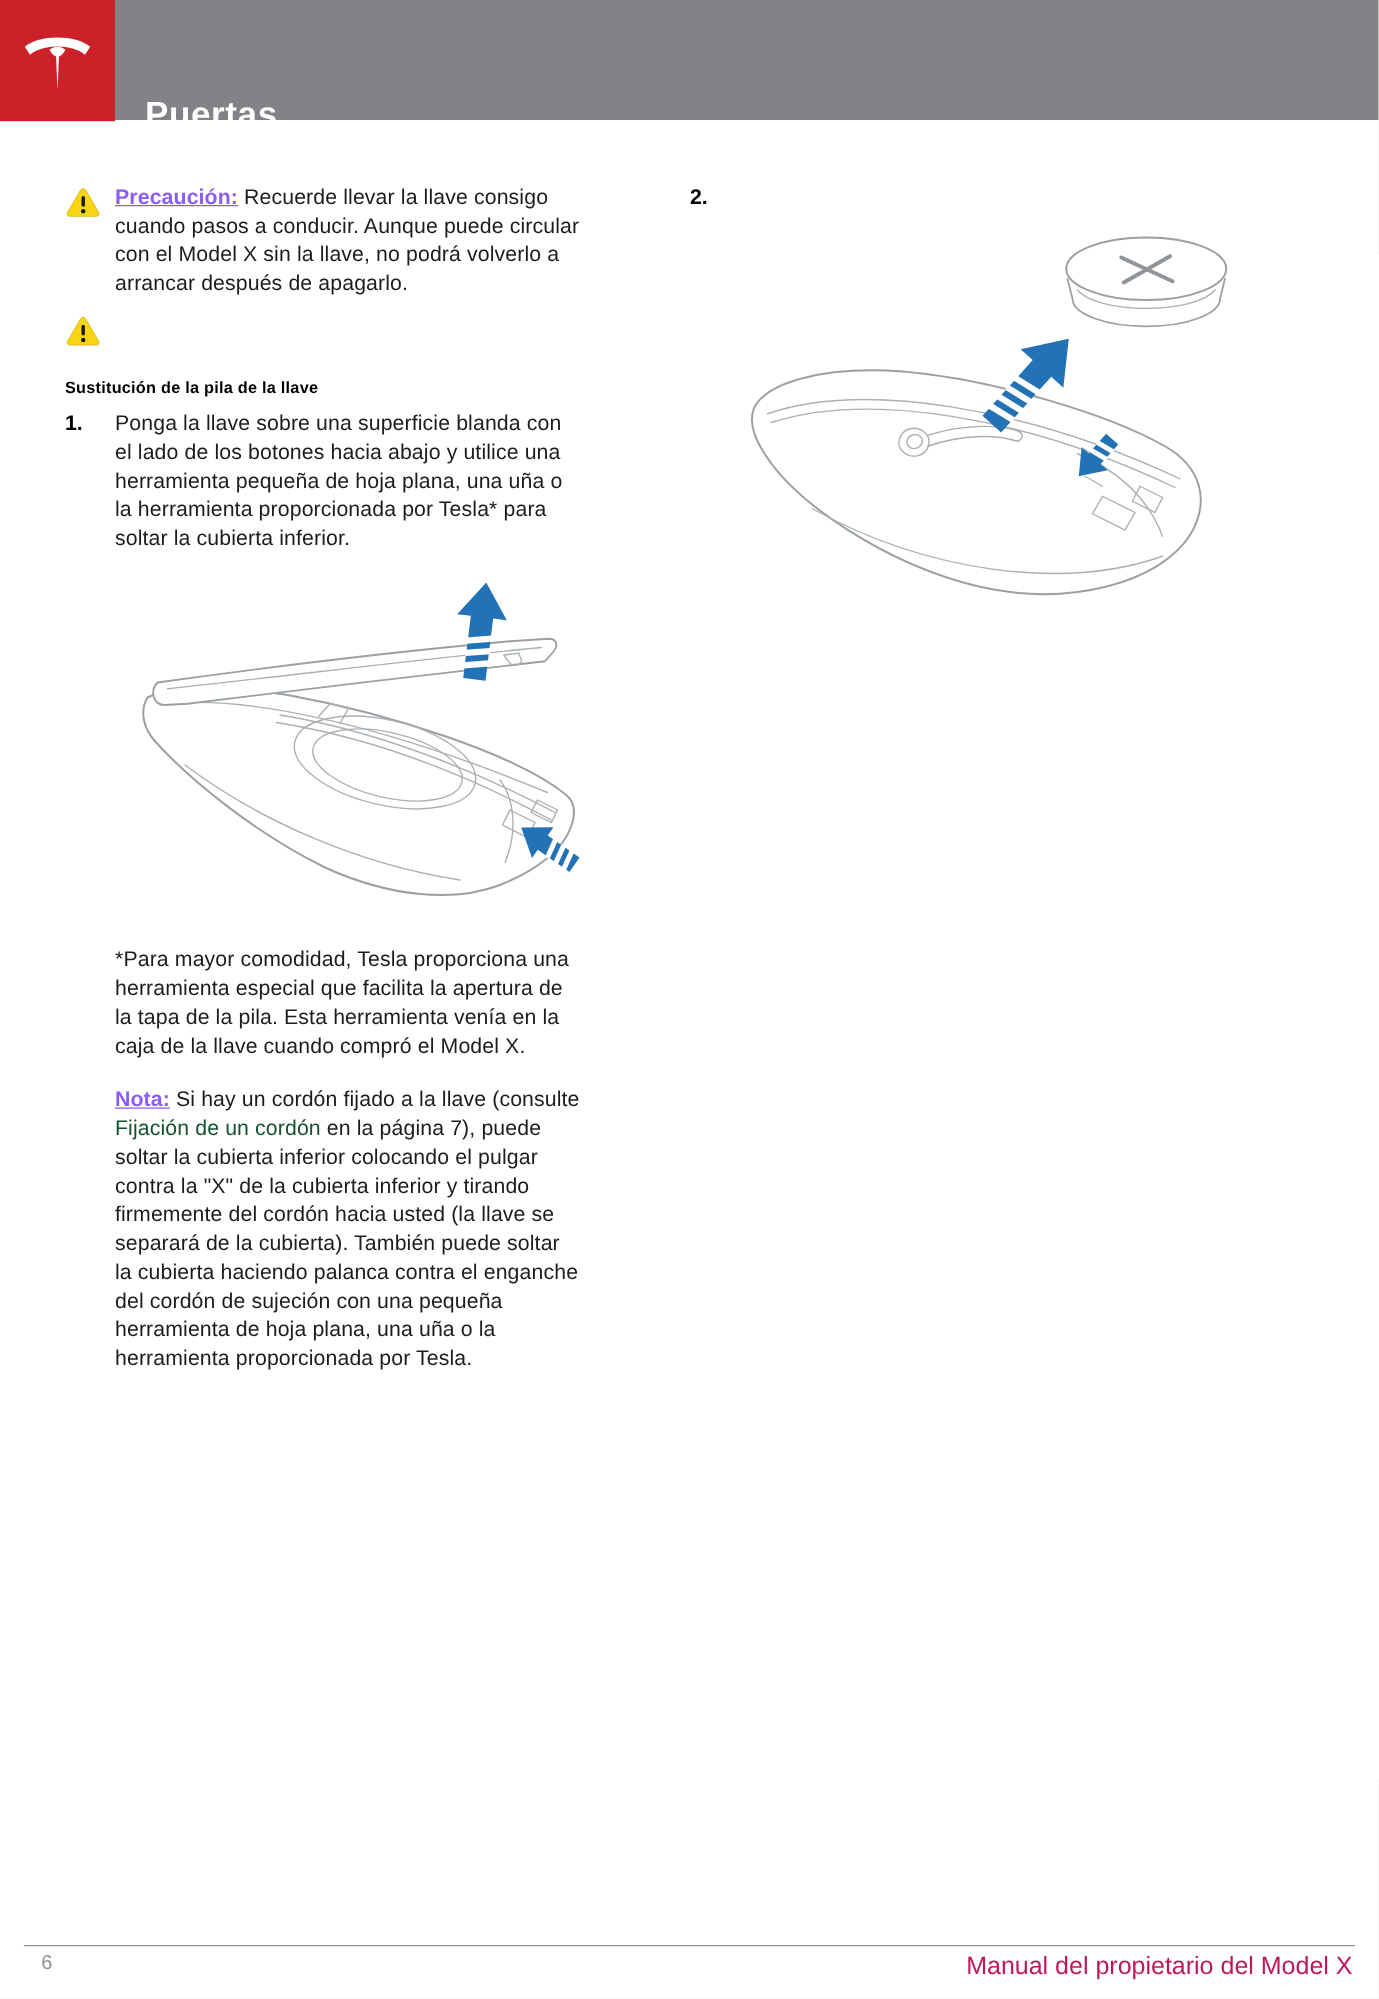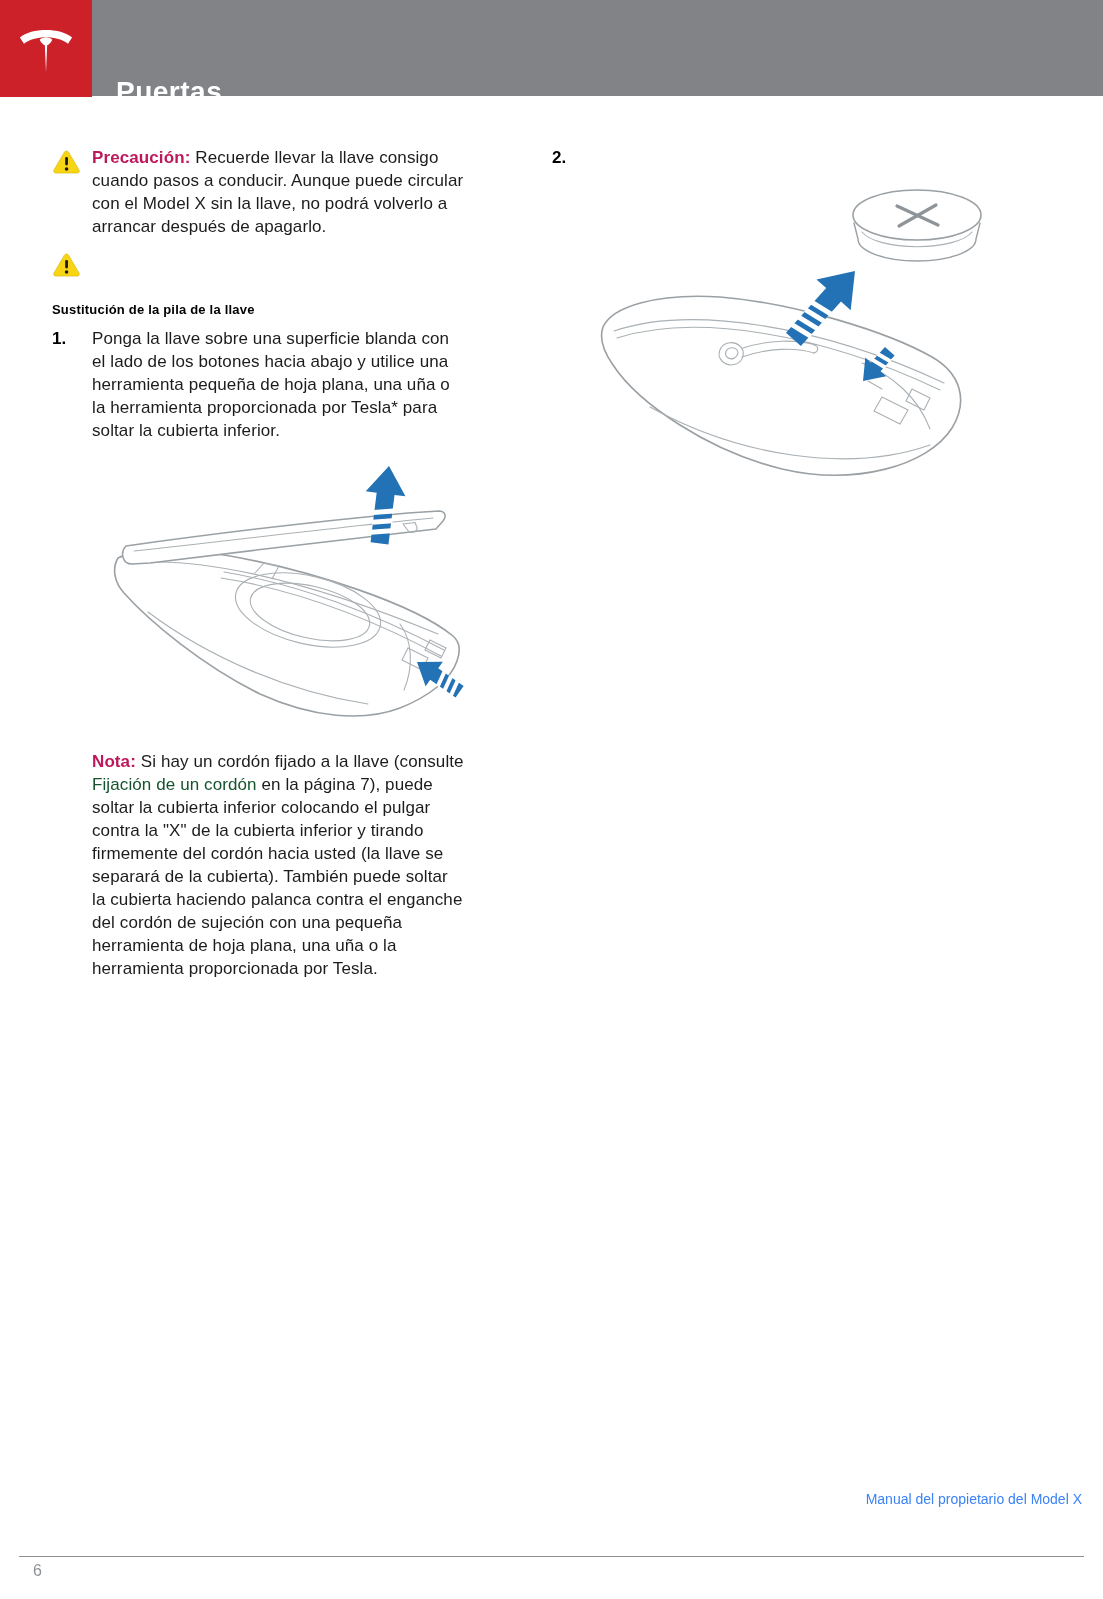--- a/index.html
+++ b/index.html
@@ -13,38 +13,38 @@
     margin:0 auto;
   }
   
   .header-bar{position:absolute;left:0;top:0;width:1103px;height:96px;background:#818386;}
   .logo-box{position:absolute;left:0;top:0;width:92px;height:97px;background:#cd2129;display:flex;align-items:center;justify-content:center;}
   .header-title{position:absolute;left:116px;top:28px;font-size:28px;font-weight:bold;color:#ffffff;letter-spacing:.5px;margin-top:48px;}
   
   .col-left{position:absolute;left:52px;top:146px;width:465px;}
   .col-right{position:absolute;left:552px;top:146px;width:470px;}
   p{margin:0;font-size:17px;line-height:23px;letter-spacing:.1px;}
-  strong{color:#be185d;}
+  strong{color:#8b5cf6;text-decoration:underline;}
   .caution{display:flex;margin-bottom:11px;}
   .caution .icon-cell{width:40px;flex:none;padding-top:2px;}
   .caution p{width:372px;}
   .section-heading{font-size:13px;font-weight:bold;color:#000;margin:24px 0 10px 0;letter-spacing:.2px;}
   .intro{width:420px;margin-bottom:14px;}
   .step{display:flex;}
   .step .num{width:40px;flex:none;font-weight:bold;font-size:17px;line-height:23px;color:#000;}
   .step p{width:372px;}
   .figure1{margin:10px 0 0 56px;}
   .figure2{margin:16px 0 0 48px;}
   .footnote{width:372px;margin:26px 0 0 40px;}
   .note{width:374px;margin:20px 0 0 40px;}
   a.xref{color:#14532d;text-decoration:none;cursor:pointer;}
   
   .footer-rule{position:absolute;left:19px;top:1556px;width:1065px;border-top:1px solid #8f8f8f;}
   .footer-page{position:absolute;left:33px;top:1562px;font-size:16px;color:#8f9296;}
-  .footer-title{position:absolute;right:21px;top:1491px;font-size:14px;color:#3b82f6;}
+  .footer-title{position:absolute;right:21px;top:1562px;font-size:20px;color:#be185d;}
   svg{display:block;}
 </style>
 </head>
 <body>
 
 <div class="page">
 
   <div class="header-bar"></div>
   <div class="logo-box">
     <svg width="58" height="62" viewBox="0 0 100 100">
@@ -122,20 +122,21 @@
           <path d="M0,0 L15,21 L7,21 L7,52 L-7,52 L-7,21 L-15,21 Z" fill="#2372b5"></path>
           <g stroke="#ffffff" stroke-width="4">
             <line x1="-8" y1="31" x2="8" y2="28"></line>
             <line x1="-8" y1="39" x2="8" y2="36"></line>
             <line x1="-8" y1="47" x2="8" y2="44"></line>
           </g>
         </g>
       </svg>
     </div>
 
+    <p class="footnote">*Para mayor comodidad, Tesla proporciona una herramienta especial que facilita la apertura de la tapa de la pila. Esta herramienta venía en la caja de la llave cuando compró el Model X.</p>
 
     <p class="note"><strong>Nota:</strong> <span>Si hay un cordón fijado a la llave (consulte</span> <a class="xref">Fijación de un cordón</a> <span>en la página 7), puede soltar la cubierta inferior colocando el pulgar contra la "X" de la cubierta inferior y tirando firmemente del cordón hacia usted (la llave se separará de la cubierta). También puede soltar la cubierta haciendo palanca contra el enganche del cordón de sujeción con una pequeña herramienta de hoja plana, una uña o la herramienta proporcionada por Tesla.</span></p>
   </div>
 
   <div class="col-right">
 
     <div class="step">
       <div class="num">2.</div>
     </div>
 

